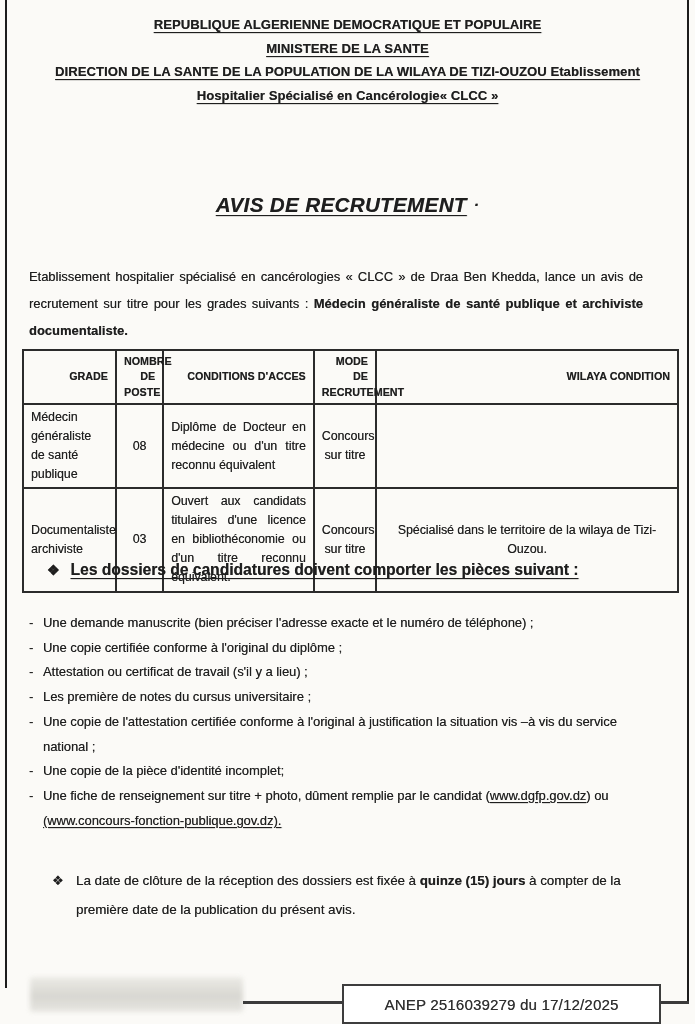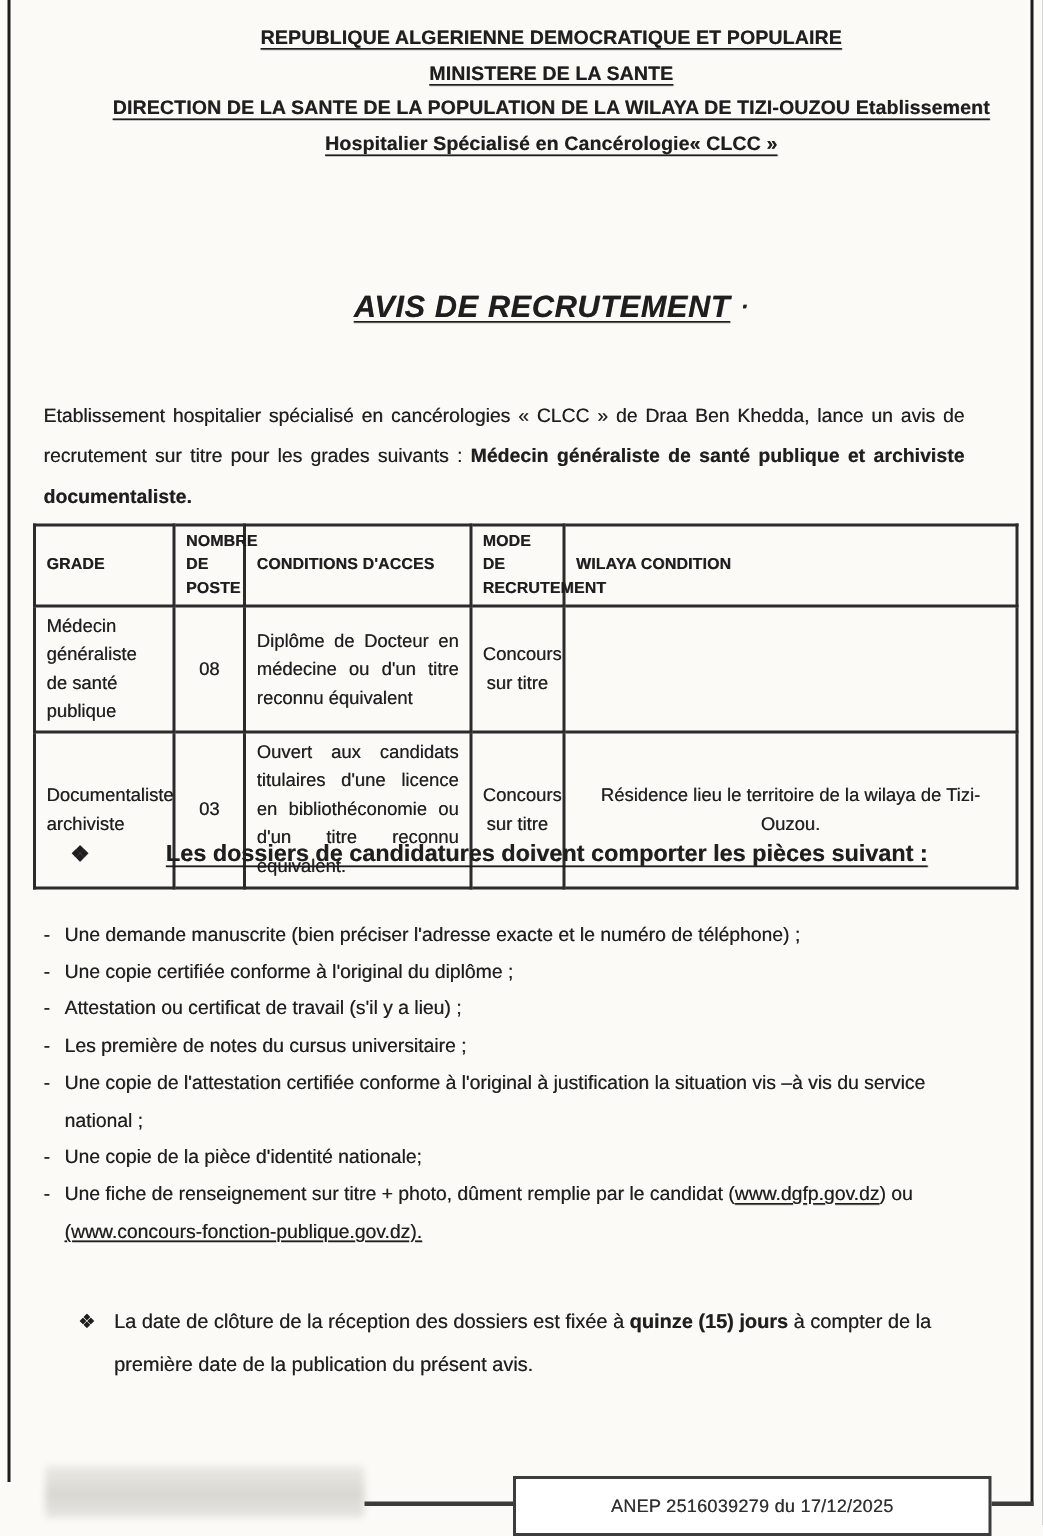--- a/index.html
+++ b/index.html
@@ -6,21 +6,21 @@
   body{background:#9a9a9a;font-family:"Liberation Sans",sans-serif;}
   .page{
     position:relative;
     width:695px;height:1024px;
     margin:0 auto;
     background:#fbfaf7;
     overflow:hidden;
     color:#1e1e1e;
   }
   .scan-text{ text-shadow:0.25px 0.25px 0.35px rgba(10,10,10,.6); }
-  .u{ text-decoration:underline; text-decoration-thickness:1.4px; text-underline-offset:2.5px;margin-left:40px; }
+  .u{ text-decoration:underline; text-decoration-thickness:1.4px; text-underline-offset:2.5px; }
 
   
   .edge-left{ position:absolute; left:5px; top:0; width:2px; height:988px; background:#1c1c1c; }
   .edge-right{ position:absolute; left:687px; top:0; width:2px; height:1004px; background:#1c1c1c; }
   .bottom-rule{ position:absolute; left:243px; top:1001px; width:446px; height:3px; background:#3b3b3b; z-index:1; }
 
   
   .doc-header{
     position:absolute; top:13px; left:10px; right:10px;
     text-align:center; font-weight:bold; font-size:13px; line-height:23.6px;
@@ -46,21 +46,21 @@
     position:absolute; top:349px; left:22px; width:657px;
     border-collapse:collapse; table-layout:fixed;
   }
   table.grid th, table.grid td{
     border:2px solid #2b2b2b;
     padding:3px 7px;
     white-space:pre-line;
     vertical-align:middle;
   }
   table.grid th{
-    font-size:10.6px; font-weight:bold; text-align:left; line-height:1.45;
+    font-size:10.6px; font-weight:bold; text-align:right; line-height:1.45;
     height:37px; letter-spacing:.1px;
   }
   table.grid td{ font-size:12.3px; line-height:1.55; }
   .row1 td{ height:65px; }
   .row2 td{ height:77px; }
   td.center{ text-align:center; }
   td.just{ text-align:justify;margin-top:20px; }
   td.topcell{ vertical-align:top; text-align:center; padding-top:5px; }
 
   
@@ -95,21 +95,21 @@
   
   .blur-patch{
     position:absolute; top:977px; left:30px; width:213px; height:35px;
     background:linear-gradient(180deg,#e9e8e3 0%,#d2d1cb 55%,#e4e3de 100%);
     filter:blur(2.5px); opacity:.85; border-radius:3px; z-index:0;
   }
   .anep-box{
     position:absolute; top:984px; left:342px; width:315px; height:36px;
     background:#ffffff; border:2px solid #3d3d3d; z-index:2;
     display:flex; align-items:center; justify-content:center;
-    font-size:12px; color:#2f2f2f; letter-spacing:.2px;
+    font-size:15px; color:#2f2f2f; letter-spacing:.2px;
   }
 </style>
 </head>
 <body>
 
 <div class="page scan-text">
 
   <div class="edge-left"></div>
   <div class="edge-right"></div>
 
@@ -155,21 +155,21 @@
 sur titre</td>
         <td class="center"></td>
       </tr>
       <tr class="row2">
         <td>Documentaliste
 archiviste</td>
         <td class="center">03</td>
         <td class="just">Ouvert aux candidats titulaires d'une licence en  bibliothéconomie ou d'un titre reconnu équivalent.</td>
         <td class="center">Concours
 sur titre</td>
-        <td class="topcell">Résidence lieu le territoire de la wilaya de Tizi-Ouzou.</td>
+        <td class="topcell">Spécialisé dans le territoire de la wilaya de Tizi-Ouzou.</td>
       </tr>
     </tbody>
   </table>
 
   <div class="section-heading">
     <span class="diamond">❖</span><span class="u">Les dossiers de candidatures doivent comporter les pièces suivant :</span>
   </div>
 
   <div class="bullets">
     <div class="bullet">
@@ -187,21 +187,21 @@
     <div class="bullet">
       <span class="bmark">-</span>
       <span class="btext">Les première de notes du cursus universitaire ;</span>
     </div>
     <div class="bullet">
       <span class="bmark">-</span>
       <span class="btext">Une copie de l'attestation certifiée conforme à l'original à justification la situation vis –à vis du service national ;</span>
     </div>
     <div class="bullet">
       <span class="bmark">-</span>
-      <span class="btext">Une copie de la pièce d'identité nationale;</span>
+      <span class="btext">Une copie de la pièce d'identité incomplet;</span>
     </div>
     <div class="bullet">
       <span class="bmark">-</span>
       <span class="btext"><span>Une fiche de renseignement sur titre + photo, dûment remplie par le candidat (</span><span class="doc-link">www.dgfp.gov.dz</span><span>) ou </span><span class="doc-link">(www.concours-fonction-publique.gov.dz).</span></span>
     </div>
   </div>
 
   <div class="closing">
     <span class="diamond">❖</span>
     <span class="ctext"><span>La date de clôture de la réception des dossiers est fixée à </span><b>quinze (15) jours</b><span> à compter de la première date   de la publication du présent avis.</span></span>

